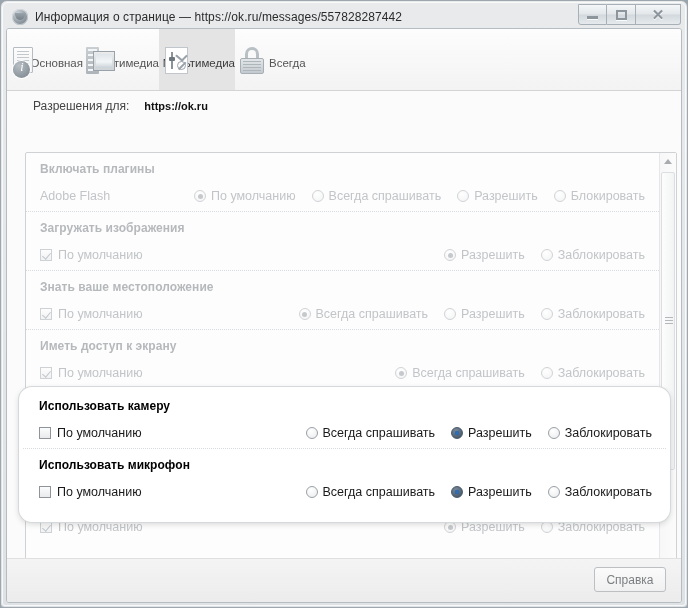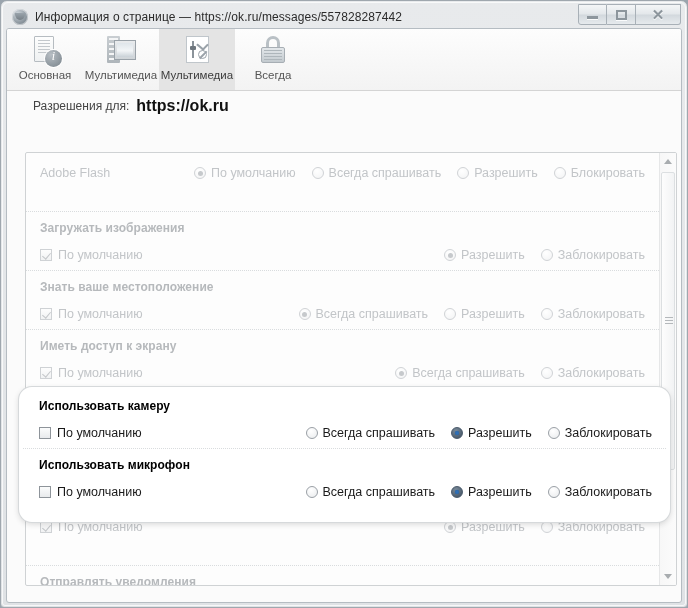--- a/index.html
+++ b/index.html
@@ -94,21 +94,21 @@
   
   .toolbar {
     height: 62px;
     display: flex;
     align-items: stretch;
     background: linear-gradient(to bottom,#fdfdfd,#f3f3f3);
     border-bottom: 1px solid #d4d4d4;
   }
   .tool-item {
     width: 76px;
-    display: flex; flex-direction: column;
+    display: flex; flex-direction: row;
     align-items: center; justify-content: flex-start;
     padding-top: 5px;
     cursor: default;
   }
   .tool-item.selected { background: #e4e4e4; }
   .tool-icon { height: 34px; width: 34px; position: relative; }
   .tool-label { font-size: 11.5px; color: #555; margin-top: 1px; white-space: nowrap; }
   .tool-item.selected .tool-label { color: #3d3d3d; }
 
   
@@ -187,21 +187,21 @@
 
   
   .perm-for {
     height: 29px;
     display: flex; align-items: center;
     padding-left: 26px;
     background: #fbfbfb;
     font-size: 12px;
     color: #444;
   }
-  .perm-for .host { font-weight: bold; color: #111; margin-left: 7px; font-size: 16px; }
+  .perm-for .host { font-weight: bold; color: #111; margin-left: 15px; font-size: 11px; }
 
   
   .listwrap {
     position: absolute;
     left: 18px; top: 123px;
     width: 652px; height: 434px;
     background: #fdfdfd;
     border: 1px solid #cfd2d4;
     border-radius: 2px;
     overflow: hidden;
@@ -407,20 +407,21 @@
     </div>
 
     <div class="perm-for">
       <span>Разрешения для:</span>
       <span class="host">https://ok.ru</span>
     </div>
 
     <div class="listwrap">
       <div class="list" id="rows-host">
           <div class="row">
+            <div class="rtitle">Включать плагины</div>
             <div class="rline">
               <div class="opt">
                 <span>Adobe Flash</span>
               </div>
               <div class="spacer"></div>
               <div class="optgroup">
                 <div class="opt">
                   <span class="radio on"></span>
                   <span>По умолчанию</span>
                 </div>
@@ -633,15 +634,18 @@
               </div>
               <div class="opt">
                 <span class="radio"></span>
                 <span>Заблокировать</span>
               </div>
             </div>
           </div>
         </div>
       </div>
 
+    <div class="footer">
+      <div class="help-btn">Справка</div>
+    </div>
 
   </div>
 </div>
 
 </body></html>

